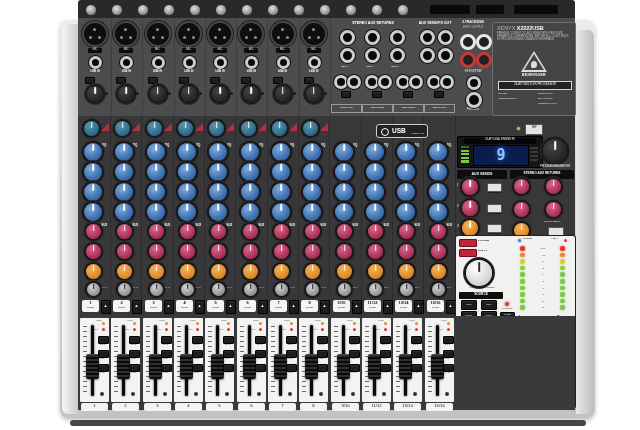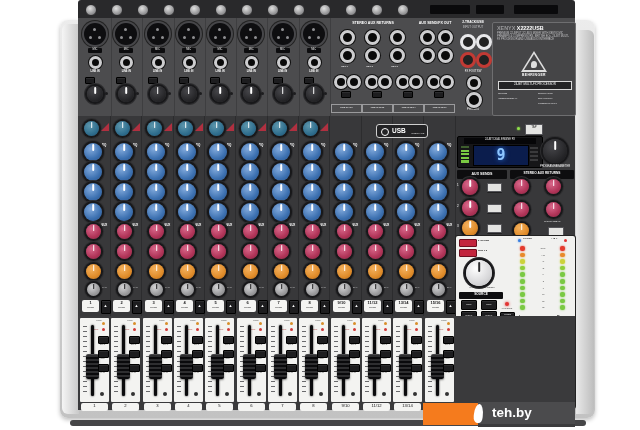--- a/index.html
+++ b/index.html
@@ -854,20 +854,13 @@
         <div class="abs plate t" style="left: 222px; top: 87px; width: 27px; height: 7px; font-size: 4.2px; padding-top: 1px;">8</div>
         <div class="abs plate t" style="left: 254px; top: 87px; width: 27px; height: 7px; font-size: 4.2px; padding-top: 1px;">9/10</div>
         <div class="abs plate t" style="left: 285px; top: 87px; width: 27px; height: 7px; font-size: 4.2px; padding-top: 1px;">11/12</div>
         <div class="abs plate t" style="left: 316px; top: 87px; width: 27px; height: 7px; font-size: 4.2px; padding-top: 1px;">13/14</div>
         <div class="abs plate t" style="left: 348px; top: 87px; width: 27px; height: 7px; font-size: 4.2px; padding-top: 1px;">15/16</div>
       </div>
   </div>
 
   <div id="bottom-shadow" class="abs"></div>
 
-  <div id="watermark" class="abs" style="left:423px;top:402px;width:152px;height:25px;z-index:50;">
-    <div id="wm-orange" class="abs" style="left:0;top:1px;width:55px;height:22px;"></div>
-    <div id="wm-dark" class="abs" style="left:55px;top:0;width:97px;height:22px;">
-      <span class="abs t" style="left:14px;top:3px;font-size:13.5px;font-weight:bold;">teh.by</span>
-    </div>
-    <div id="wm-flame" class="abs" style="left:51px;top:2px;width:9px;height:19px;"></div>
-  </div>
 </div>
 
 </body></html>

